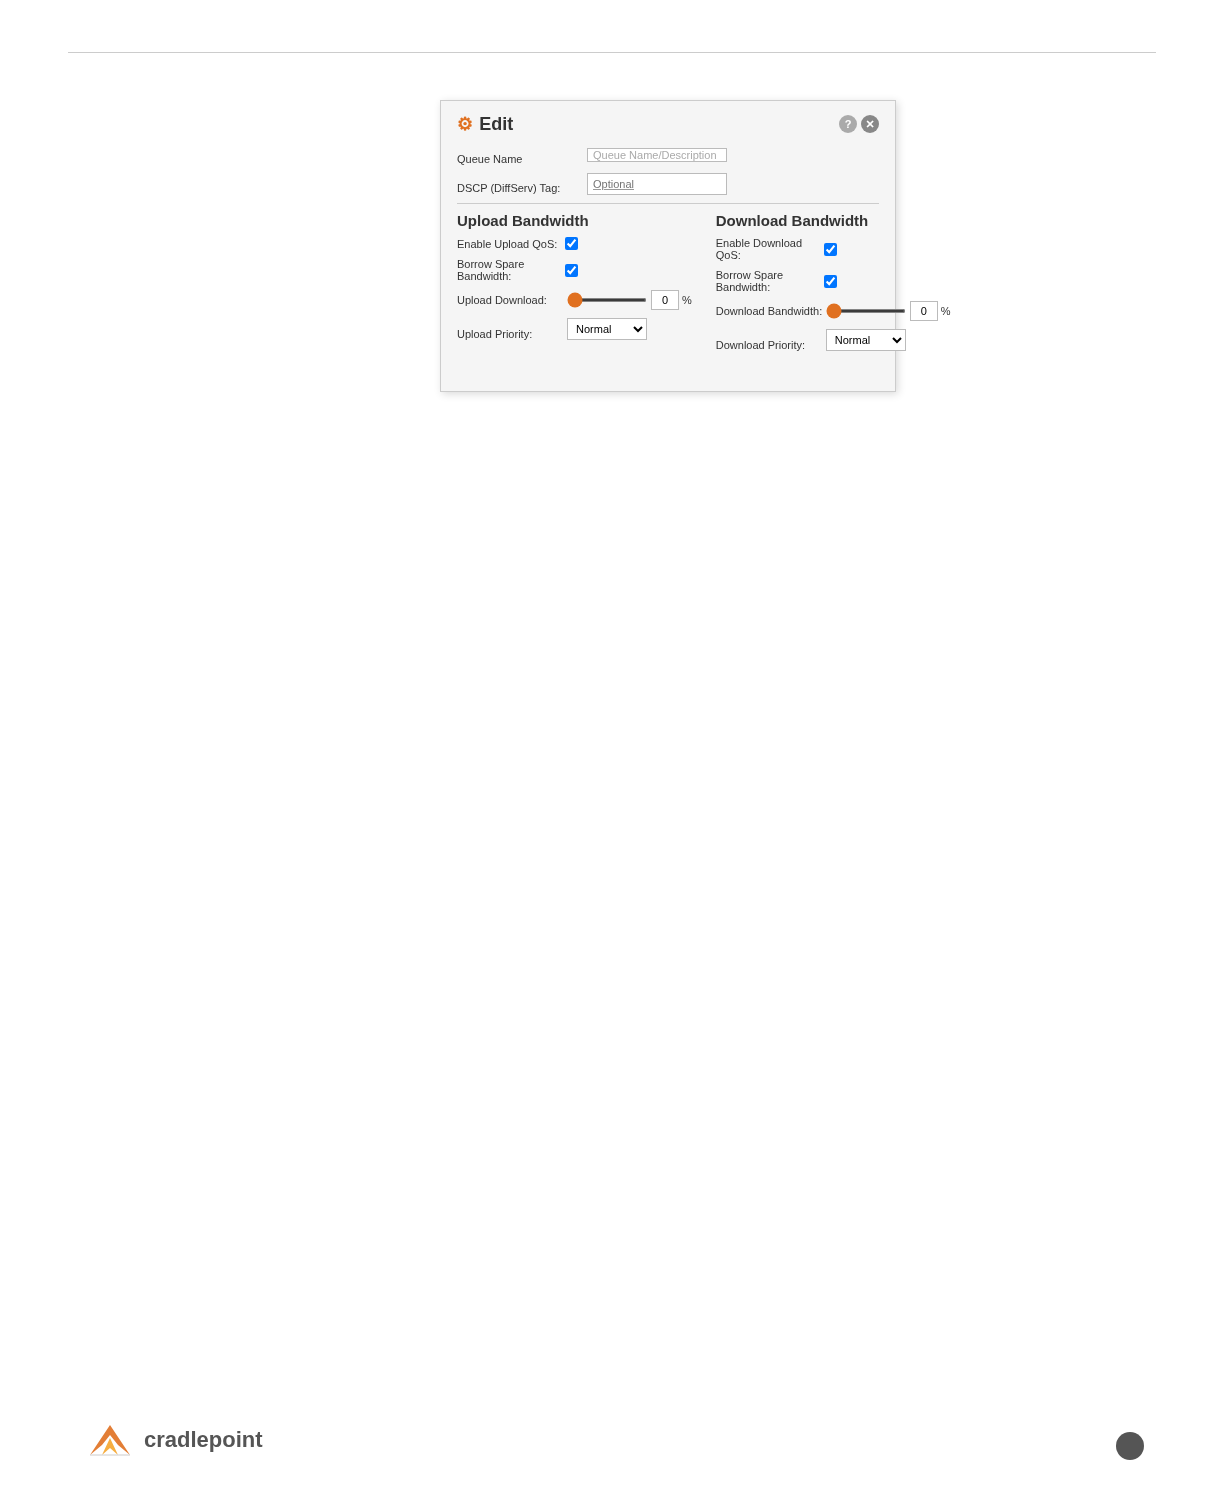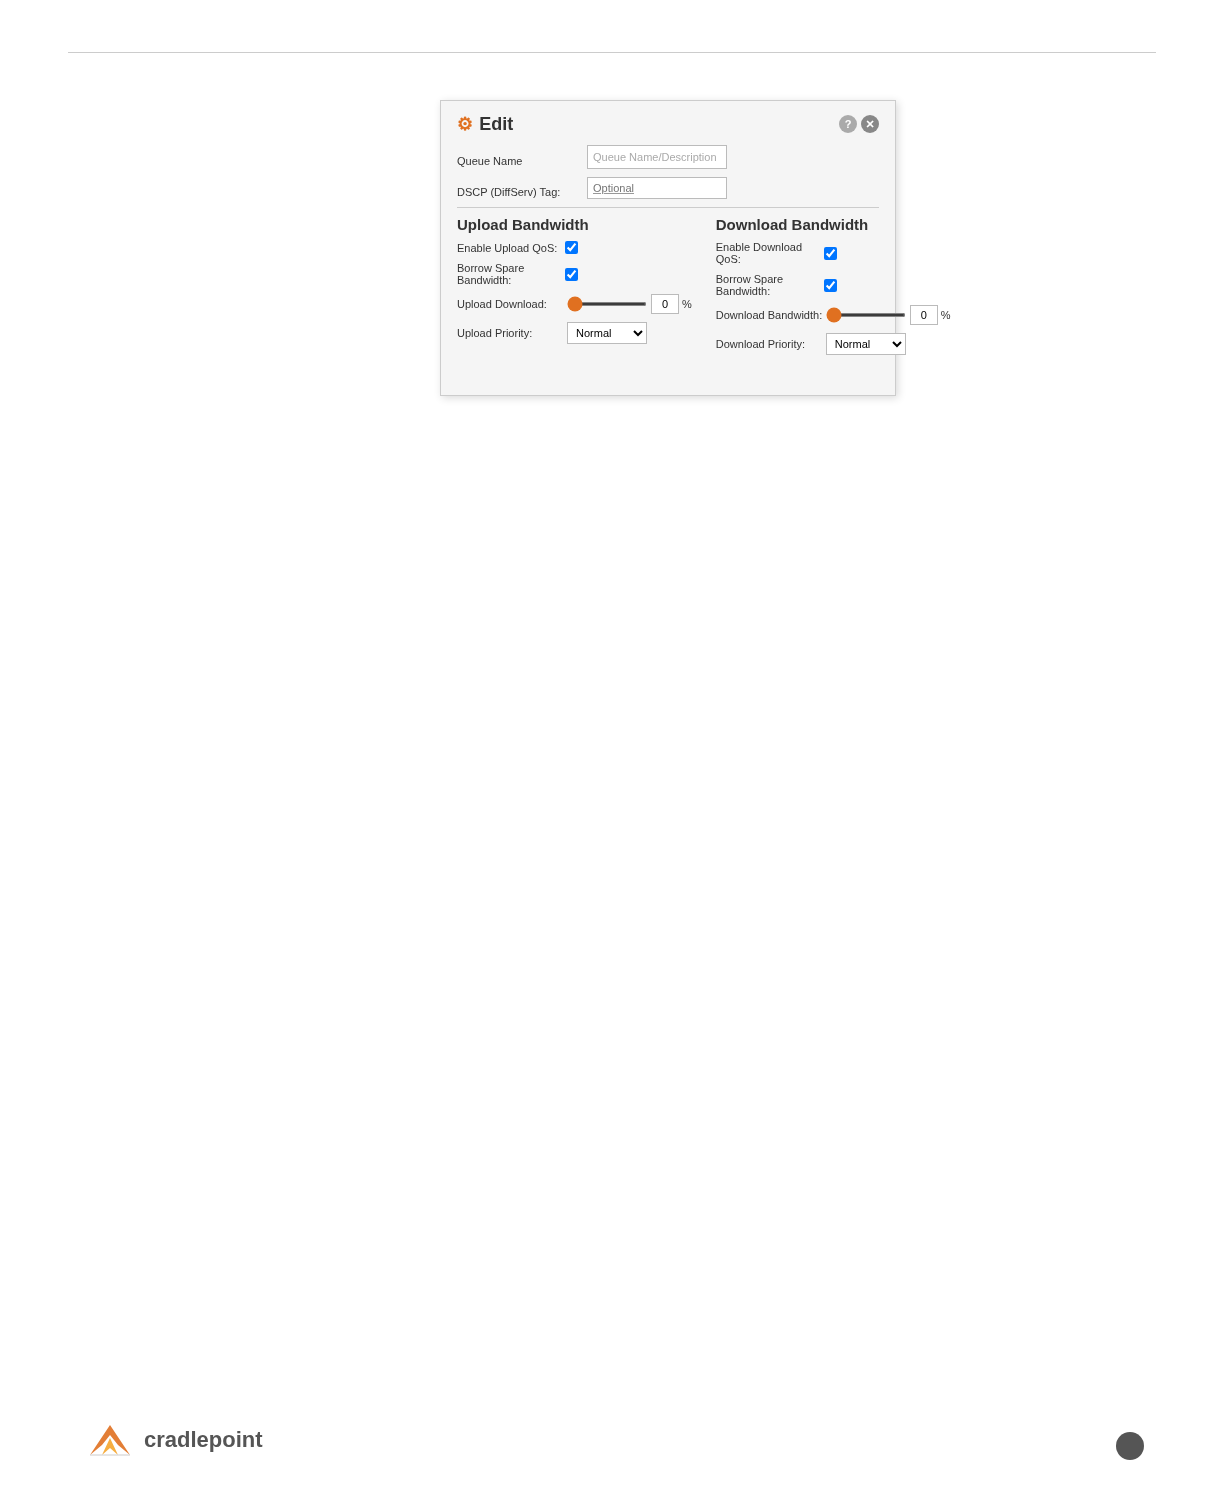--- a/index.html
+++ b/index.html
@@ -94,21 +94,21 @@
       color: #333;
       flex-shrink: 0;
       margin-top: 8px;
     }
 
     .form-input {
       border: 1px solid #bbb;
       background: #fff;
       padding: 2px 5px;
       font-size: 11px;
-      height: 24px;
+      height: 14px;
       width: 140px;
       color: #999;
     }
 
     .form-input::placeholder {
       color: #aaa;
     }
 
     .optional-input {
       border: 1px solid #bbb;
@@ -188,21 +188,21 @@
     }
 
     .slider-percent {
       font-size: 11px;
       margin-left: 3px;
       color: #333;
     }
 
     .priority-row {
       display: flex;
-      align-items: center;
+      align-items: flex-end;
       margin-bottom: 24px;
     }
 
     .priority-label {
       font-size: 11px;
       color: #333;
       width: 110px;
       flex-shrink: 0;
     }
 

